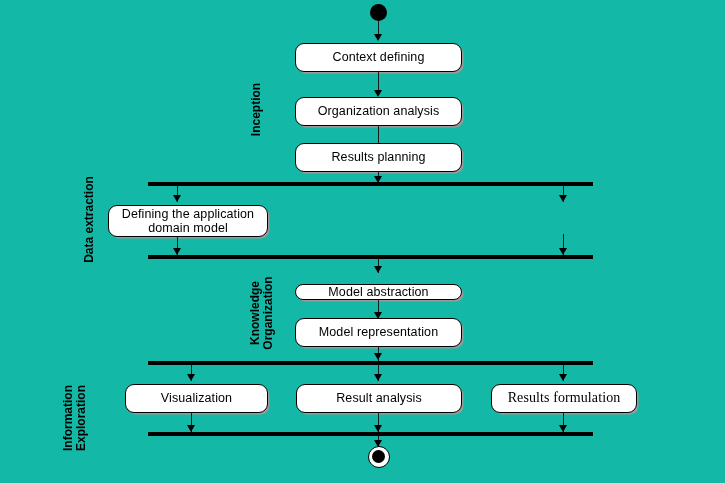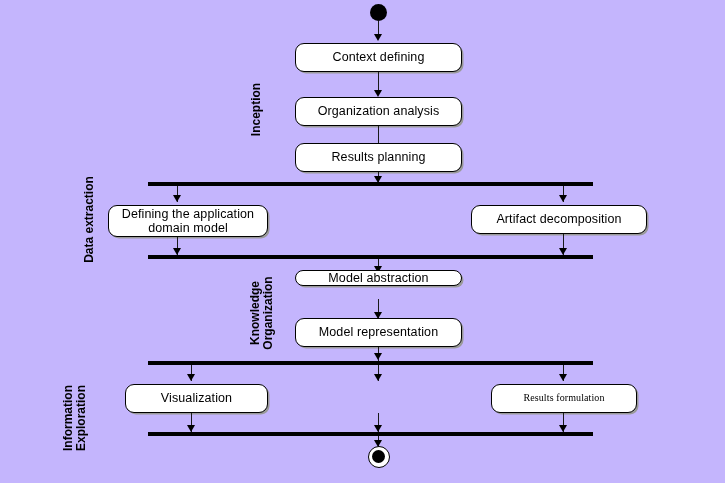--- a/index.html
+++ b/index.html
@@ -8,21 +8,21 @@
     padding: 0;
     background: #ffffff;
   }
   body {
     font-family: "Liberation Sans", sans-serif;
   }
   #diagram-root {
     position: relative;
     width: 725px;
     height: 483px;
-    background: #c4b5fd;
+    background: #14b8a6;
     overflow: hidden;
   }
 
   
   .activity {
     position: absolute;
     box-sizing: border-box;
     border: 1px solid #000000;
     border-radius: 9px;
     background: #ffffff;
@@ -32,21 +32,21 @@
     justify-content: center;
     text-align: center;
     color: #000000;
     font-size: 12.5px;
     line-height: 14.5px;
     letter-spacing: 0.1px;
     padding: 0 4px;
   }
   .activity.serif {
     font-family: "Liberation Serif", serif;
-    font-size: 10px;
+    font-size: 14px;
   }
 
   
   .bar {
     position: absolute;
     background: #000000;
     height: 4px;
   }
 
   
@@ -156,37 +156,34 @@
       <span>domain model</span>
     </span>
   </div>
 
   <div class="vline" style="left:177px; top:237px; height:19px;"></div>
   <div class="arrowhead" style="left:173px; top:248px;"></div>
 
   <div class="vline" style="left:563px; top:186px; height:16px;"></div>
   <div class="arrowhead" style="left:559px; top:195px;"></div>
 
-  <div class="activity" style="left:471px; top:205px; width:176px; height:29px;">
-    <span>Artifact decomposition</span>
-  </div>
 
   <div class="vline" style="left:563px; top:234px; height:22px;"></div>
   <div class="arrowhead" style="left:559px; top:248px;"></div>
 
   <div class="phase-label" style="left:29px; top:213px; width:120px;">
     <span>Data extraction</span>
   </div>
 
   <div class="bar" style="left:148px; top:255px; width:445px;"></div>
 
   <div class="vline" style="left:378px; top:259px; height:14px;"></div>
   <div class="arrowhead" style="left:374px; top:266px;"></div>
 
-  <div class="activity" style="left:295px; top:270px; width:167px; height:16px;">
+  <div class="activity" style="left:295px; top:284px; width:167px; height:16px;">
     <span>Model abstraction</span>
   </div>
 
   <div class="vline" style="left:378px; top:299px; height:20px;"></div>
   <div class="arrowhead" style="left:374px; top:312px;"></div>
 
   <div class="activity" style="left:295px; top:318px; width:167px; height:29px;border-radius:9px;">
     <span>Model representation</span>
   </div>
 
@@ -206,20 +203,23 @@
   <div class="activity" style="left:125px; top:384px; width:143px; height:29px;">
     <span>Visualization</span>
   </div>
 
   <div class="vline" style="left:191px; top:413px; height:19px;"></div>
   <div class="arrowhead" style="left:187px; top:425px;"></div>
 
   <div class="vline" style="left:378px; top:365px; height:16px;"></div>
   <div class="arrowhead" style="left:374px; top:374px;"></div>
 
+  <div class="activity" style="left:296px; top:384px; width:166px; height:29px;">
+    <span>Result analysis</span>
+  </div>
 
   <div class="vline" style="left:378px; top:413px; height:19px;"></div>
   <div class="arrowhead" style="left:374px; top:425px;"></div>
 
   <div class="vline" style="left:563px; top:365px; height:16px;"></div>
   <div class="arrowhead" style="left:559px; top:374px;"></div>
 
   <div class="activity serif" style="left:491px; top:384px; width:146px; height:29px;">
     <span>Results formulation</span>
   </div>

